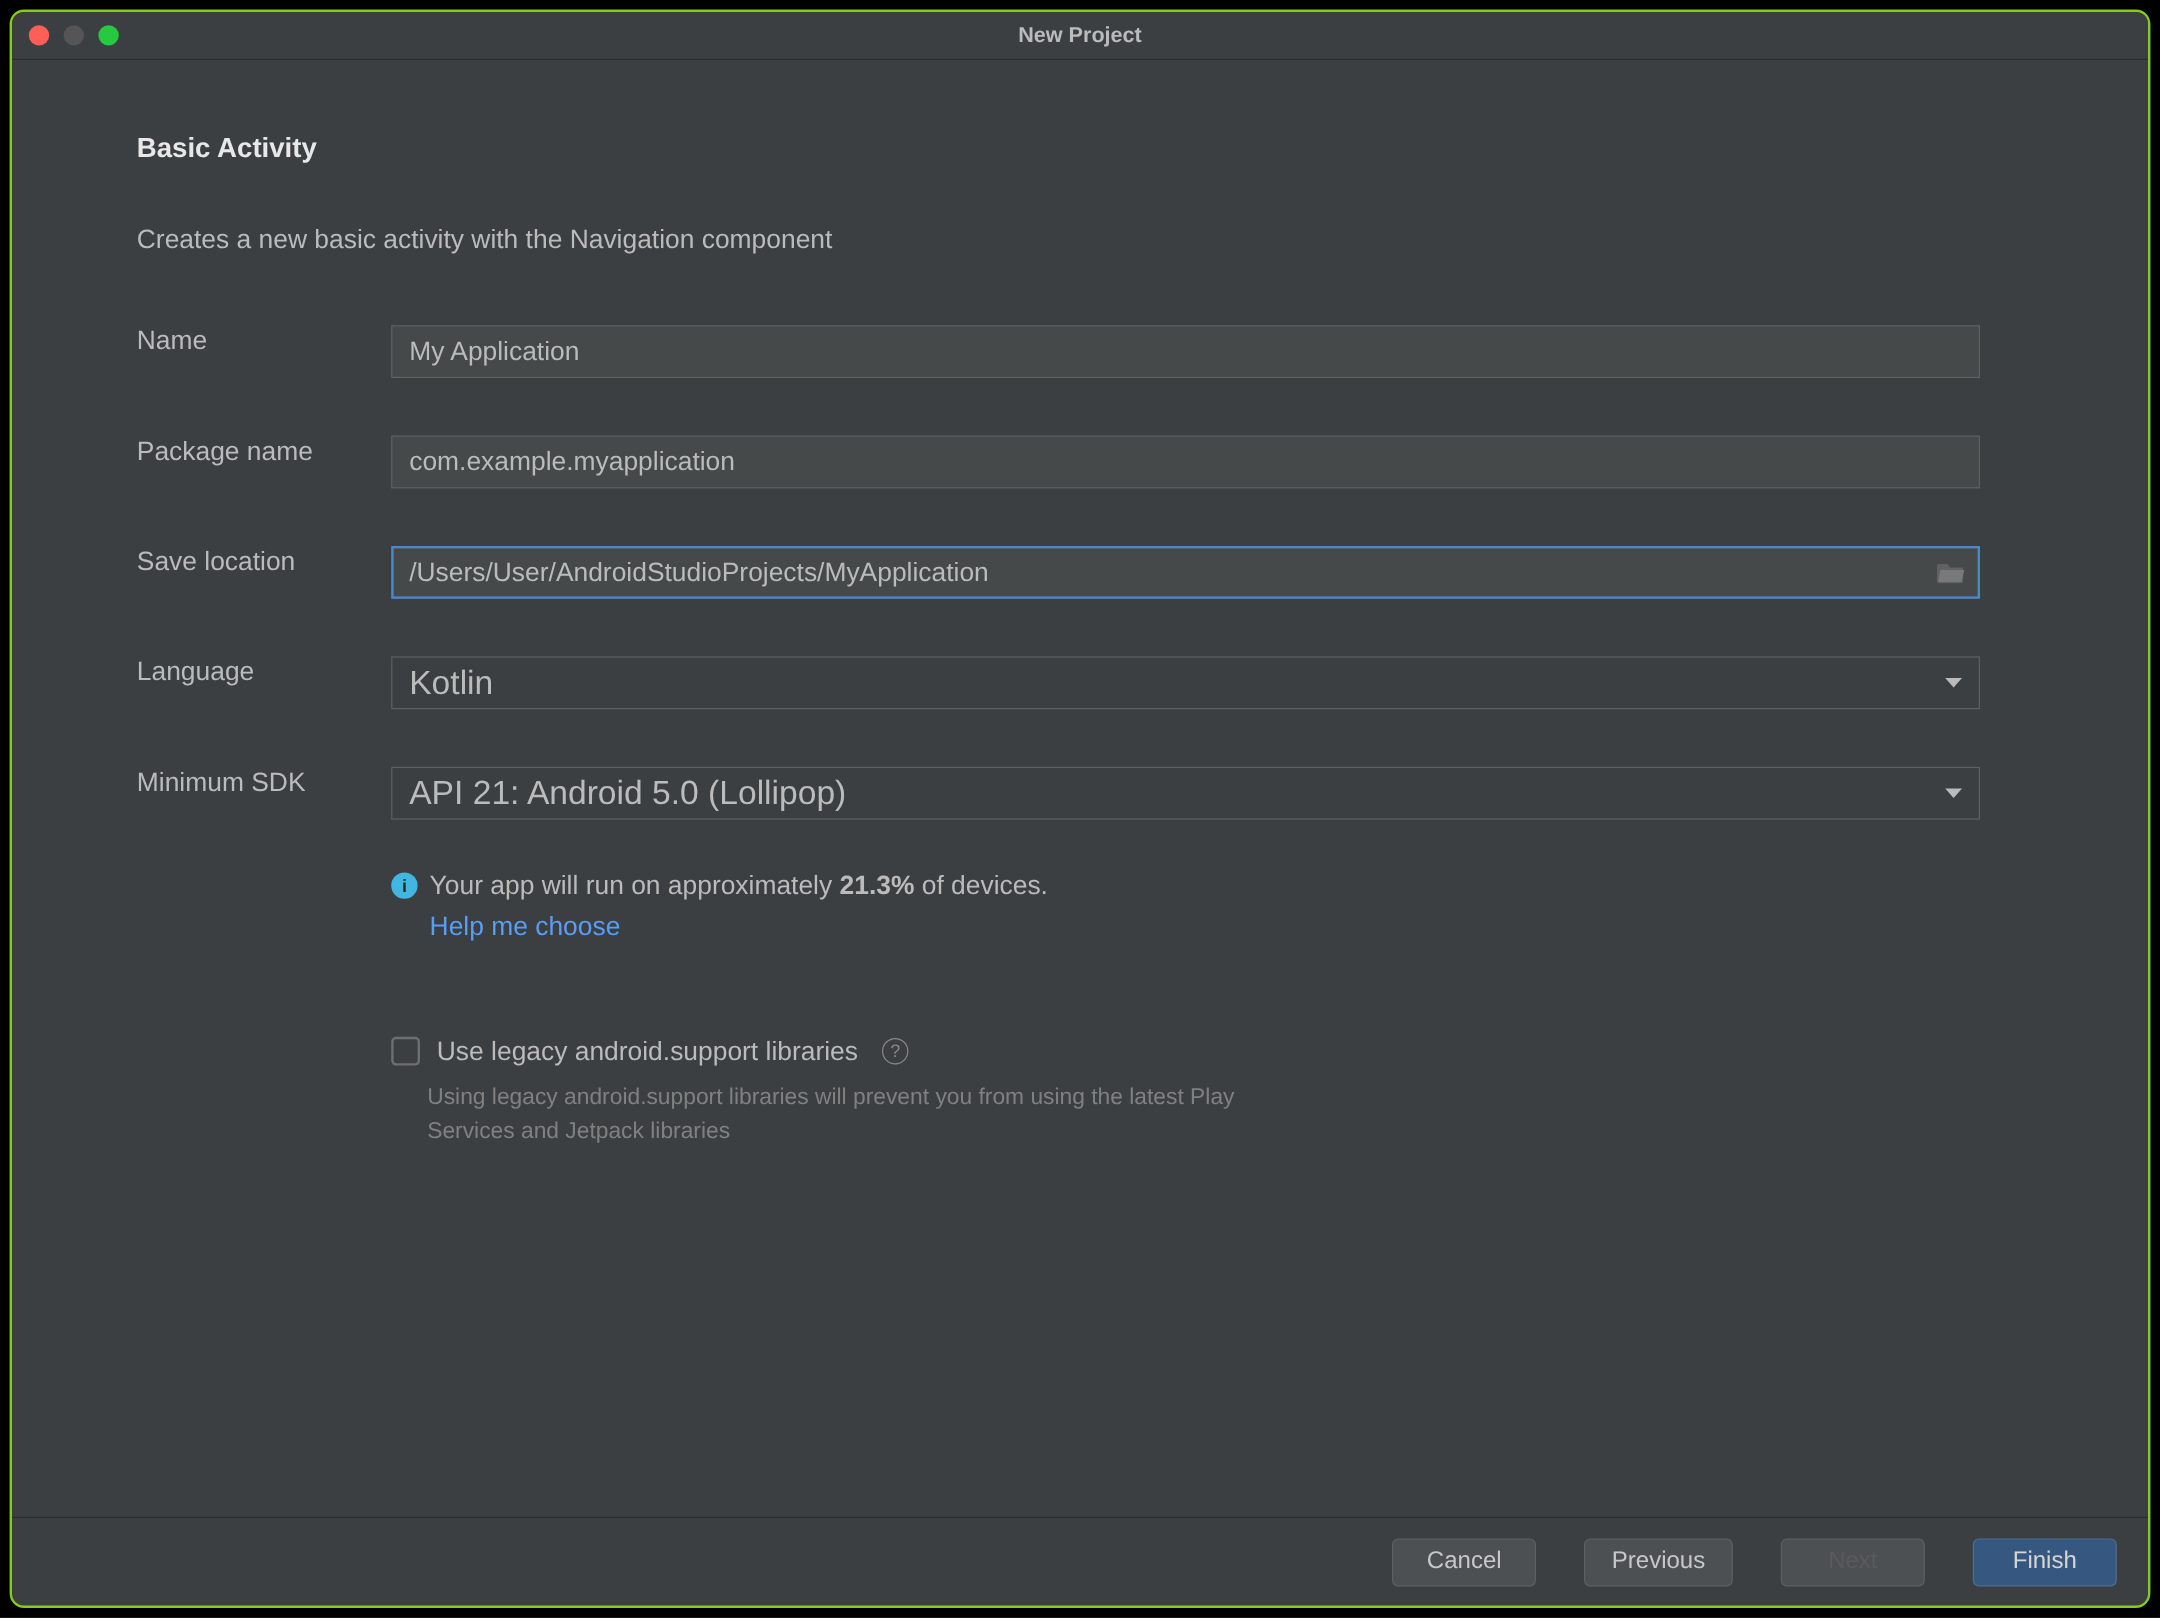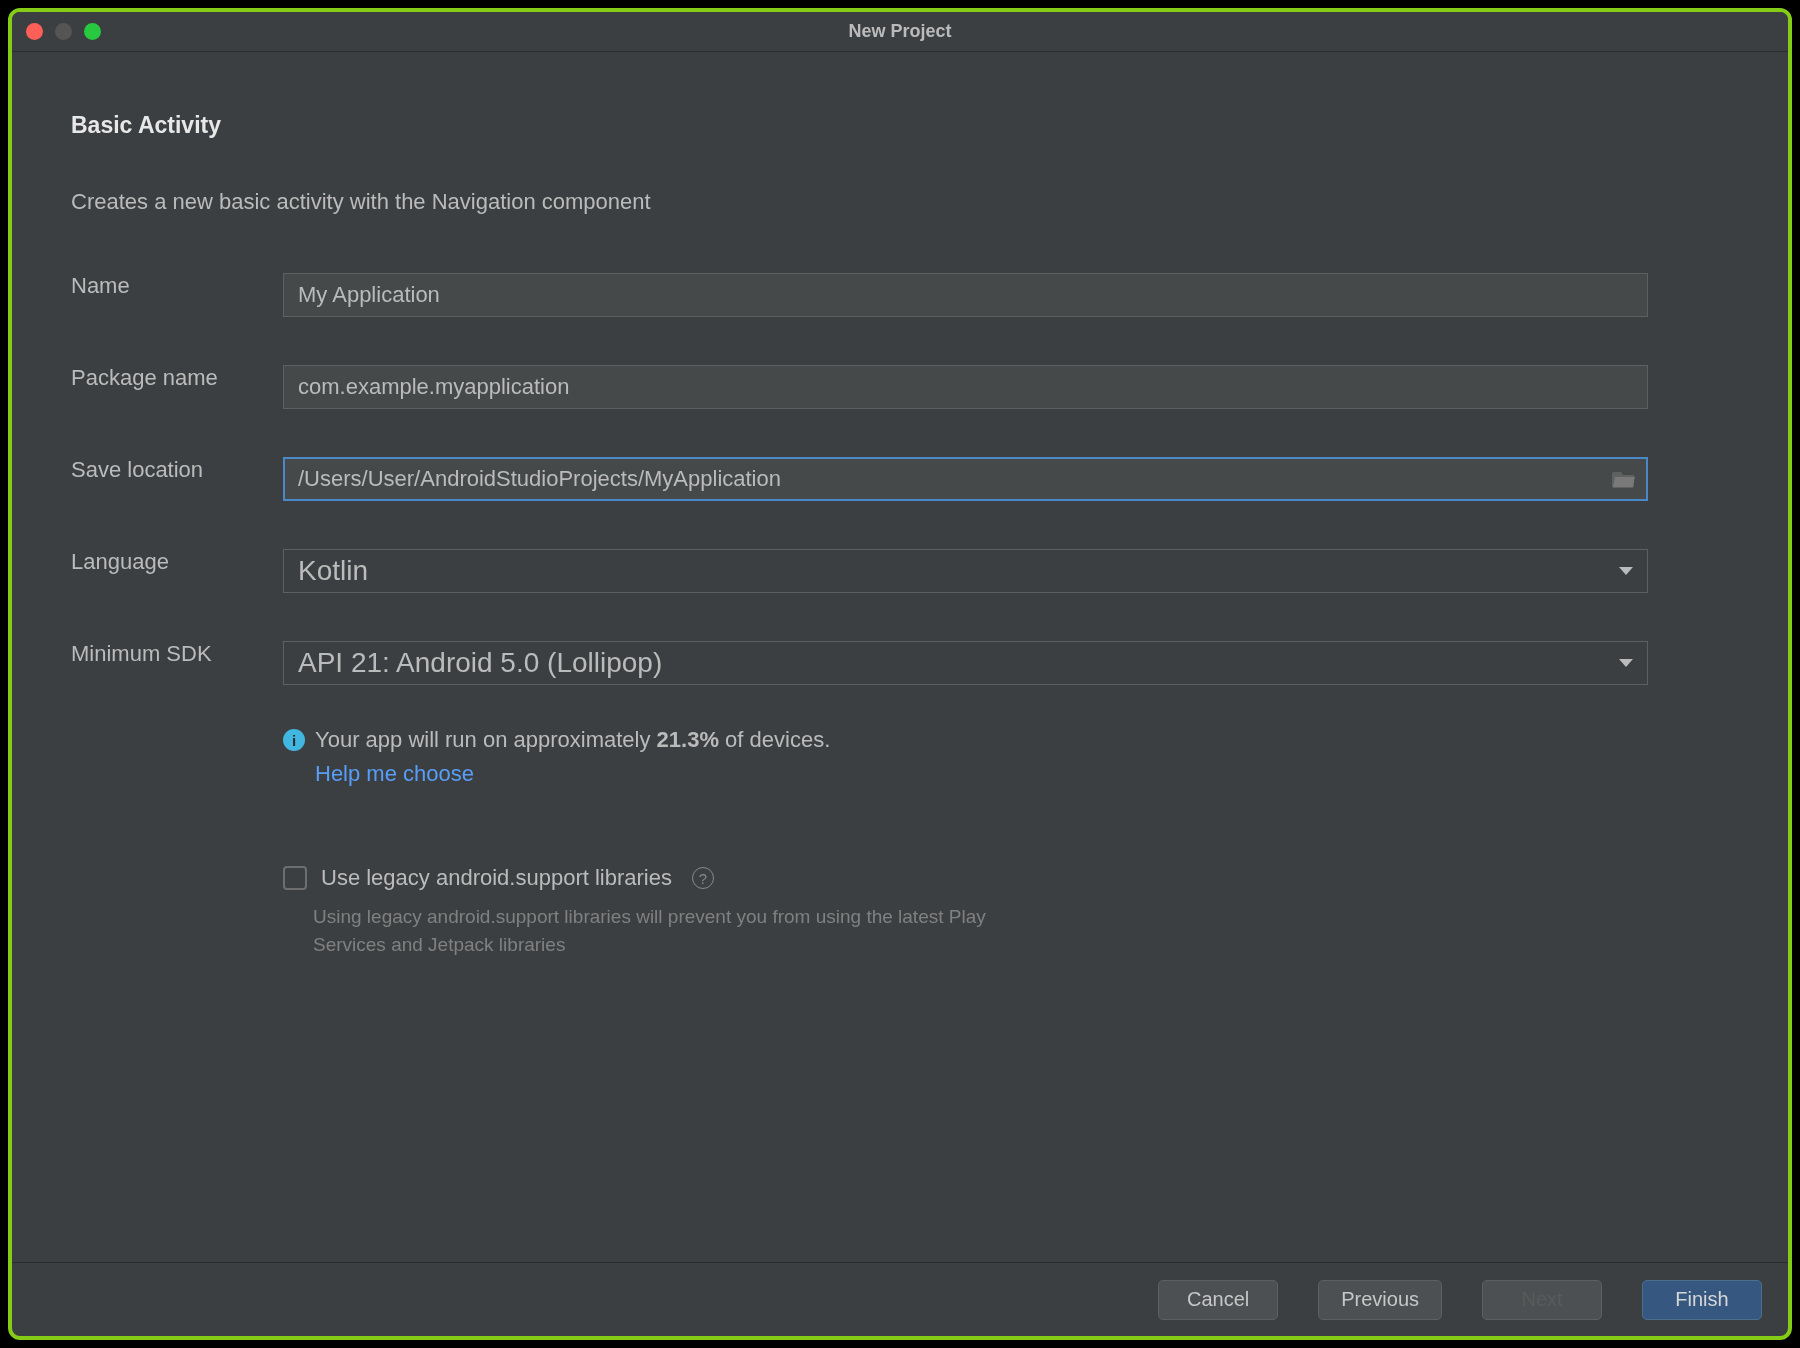--- a/index.html
+++ b/index.html
@@ -8,21 +8,21 @@
     font-family: -apple-system, "Helvetica Neue", Arial, sans-serif;
     width: 1800px; height: 1348px;
     overflow: hidden;
     display:flex; align-items:center; justify-content:center;
   }
   .window {
     width: 1784px; height: 1332px;
     background: #3c3f41;
     border-radius: 12px;
     display: flex; flex-direction: column;
-    border:4px solid #84cc16;
+    border:2px solid #84cc16;
     overflow:hidden;
   }
   .titlebar {
     height: 40px;
     background: #3c3f41;
     border-bottom: 1px solid #2b2b2b;
     display: flex; align-items: center;
     position: relative;
   }
   .lights { display:flex; gap:12px; margin-left:14px; }
@@ -30,21 +30,21 @@
   .light.red { background:#ff5f57; }
   .light.gray { background:#555; }
   .light.green { background:#28c840; }
   .title {
     position:absolute; left:0; right:0; text-align:center;
     color:#bbbbbb; font-size:18px; font-weight:600;
     pointer-events:none;
   }
   .body {
     flex:1 1 auto;
-    padding: 60px 140px 20px 59px;
+    padding: 60px 140px 20px 104px;
     color:#bbbbbb;
     font-size:22px;
     overflow:auto;
   }
   .heading {
     color:#e8e8e8; font-weight:700; font-size:23px;
     margin-bottom: 50px;
   }
   .subtitle {
     color:#bbbbbb; font-size:22px;

